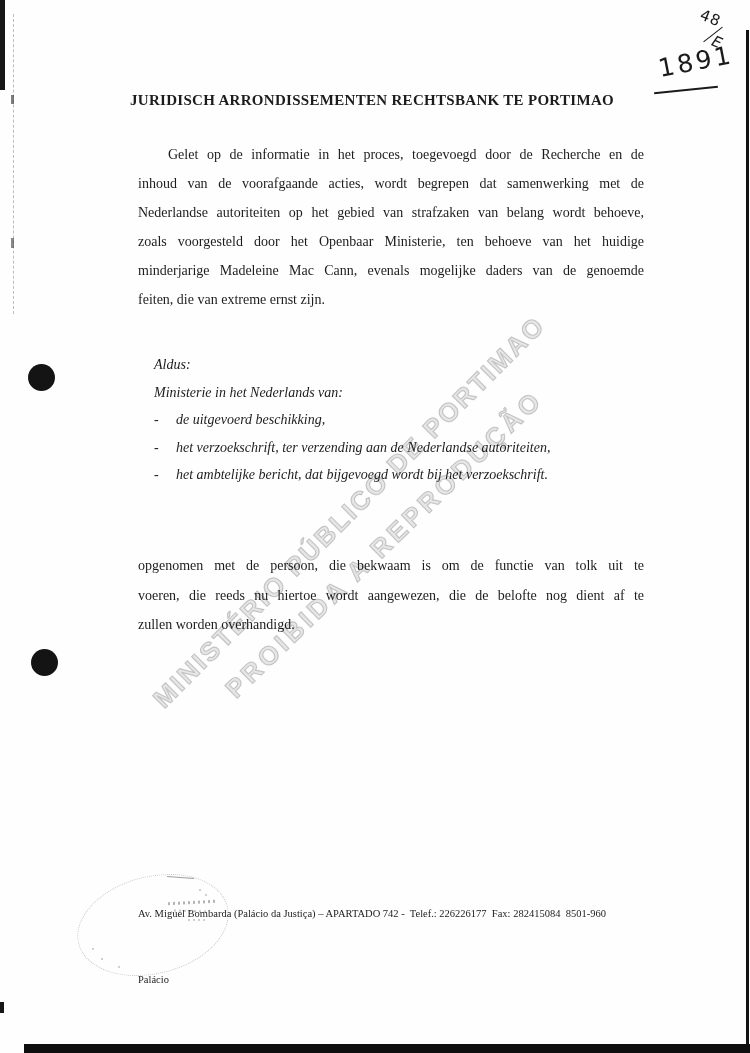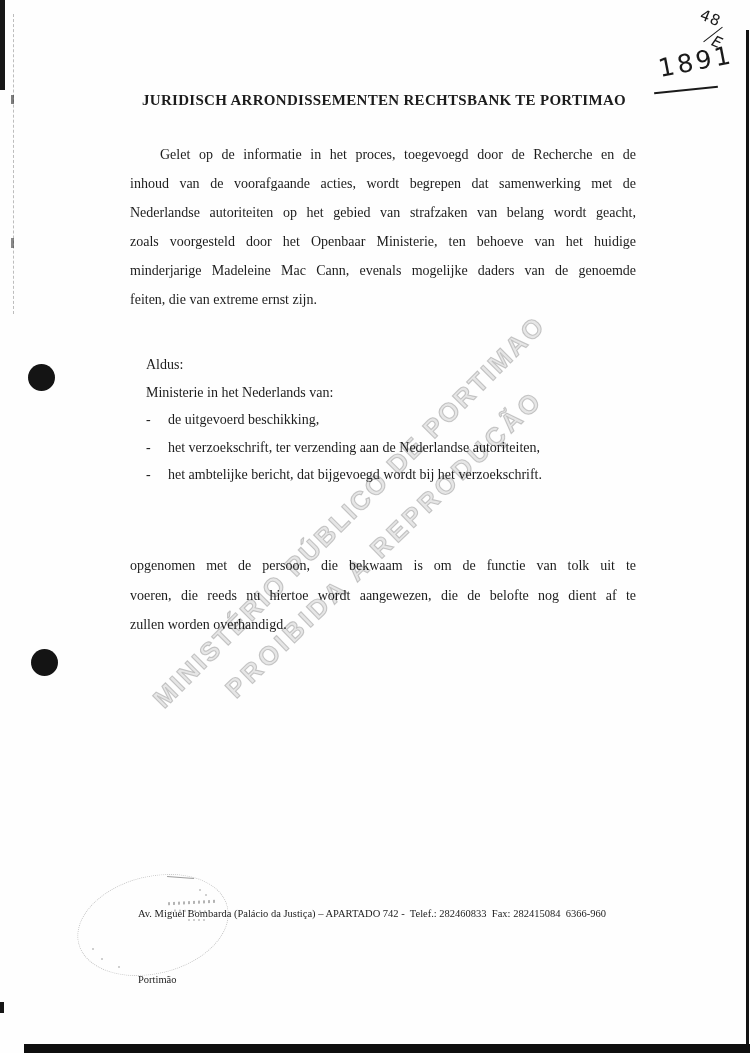--- a/index.html
+++ b/index.html
@@ -26,25 +26,25 @@
   .hw-E{left:712px;top:33px;font-size:15px;font-style:italic;transform:rotate(24deg);}
   .hw-1891{left:658px;top:47px;font-size:25px;letter-spacing:3px;transform:rotate(-11deg);}
   .hw-underline{position:absolute;left:654px;top:89px;width:64px;height:0;border-top:2.5px solid #1a1a1a;transform:rotate(-6deg);z-index:5;}
   
   .wm{position:absolute;z-index:1;font-family:"Liberation Sans", sans-serif;font-weight:bold;
       color:rgba(175,175,175,.30);-webkit-text-stroke:1.1px rgba(150,150,150,.50);
       white-space:nowrap;transform-origin:0 50%;}
   .wm1{left:158px;top:688px;font-size:26px;letter-spacing:2.5px;transform:rotate(-45deg);}
   .wm2{left:230px;top:678px;font-size:26px;letter-spacing:4px;transform:rotate(-44deg);}
   
-  .title{position:absolute;left:124px;top:92px;width:520px;text-align:center;
+  .title{position:absolute;left:112px;top:92px;width:520px;text-align:center;
          font-size:15px;font-weight:bold;letter-spacing:.3px;z-index:2;}
-  .block{position:absolute;z-index:2;font-size:14px;}
+  .block{position:absolute;z-index:2;font-size:14px;margin-left:8px;}
   .para1{left:130px;top:140px;width:506px;line-height:29px;}
-  .aldus{left:146px;top:351px;width:492px;line-height:27.5px;}
+  .aldus{left:146px;top:351px;width:492px;line-height:27.5px;font-style:italic;}
   .vermeldt{left:130px;top:488px;width:506px;line-height:27.5px;}
   .para3{left:130px;top:551px;width:506px;line-height:29.5px;}
   .jline{text-align:justify;text-align-last:justify;overflow:hidden;white-space:nowrap;}
   .jline{white-space:normal;height:auto;}
   .nline{text-align:left;}
   .indent{padding-left:30px;}
   .list-item{display:flex;}
   .list-item .dash{width:22px;flex:0 0 22px;}
   
   .footer{position:absolute;left:138px;top:859px;z-index:2;font-size:10.5px;line-height:22px;white-space:pre;}
@@ -85,21 +85,21 @@
   <div class="hw-underline"></div>
 
   <div class="wm wm1">MINISTÉRIO PÚBLICO DE PORTIMAO</div>
   <div class="wm wm2">PROIBIDA A REPRODUÇÃO</div>
 
   <div class="title">JURIDISCH ARRONDISSEMENTEN RECHTSBANK TE PORTIMAO</div>
 
   <div class="block para1">
     <div class="jline indent">Gelet op de informatie in het proces, toegevoegd door de Recherche en de</div>
     <div class="jline">inhoud van de voorafgaande acties, wordt begrepen dat samenwerking met de</div>
-    <div class="jline">Nederlandse autoriteiten op het gebied van strafzaken van belang wordt geacht,</div>
+    <div class="jline">Nederlandse autoriteiten op het gebied van strafzaken van belang wordt behoeve,</div>
     <div class="jline">zoals voorgesteld door het Openbaar Ministerie, ten behoeve van het huidige</div>
     <div class="jline">minderjarige Madeleine Mac Cann, evenals mogelijke daders van de genoemde</div>
     <div class="nline">feiten, die van extreme ernst zijn.</div>
   </div>
 
   <div class="block aldus">
     <div class="nline">Aldus:</div>
     <div class="nline">Ministerie in het Nederlands van:</div>
     <div class="nline list-item">
       <span class="dash">-</span>
@@ -126,18 +126,18 @@
   <div class="stamp-mark sm1"></div>
   <div class="stamp-mark sm2"></div>
   <div class="stamp-mark sm3"></div>
   <div class="speck" style="left:92px;top:948px;"></div>
   <div class="speck" style="left:101px;top:958px;"></div>
   <div class="speck" style="left:118px;top:966px;"></div>
   <div class="speck" style="left:199px;top:889px;"></div>
   <div class="speck" style="left:205px;top:894px;"></div>
 
   <div class="footer">
-    <div>Av. Miguel Bombarda (Palácio da Justiça) – APARTADO 742 -  Telef.: 282460833  Fax: 282415084  6366-960</div>
-    <div>Portimão</div>
+    <div>Av. Miguel Bombarda (Palácio da Justiça) – APARTADO 742 -  Telef.: 226226177  Fax: 282415084  8501-960</div>
+    <div>Palácio</div>
   </div>
   <div class="footer-squiggle"></div>
 
 </div>
 
 </body></html>

